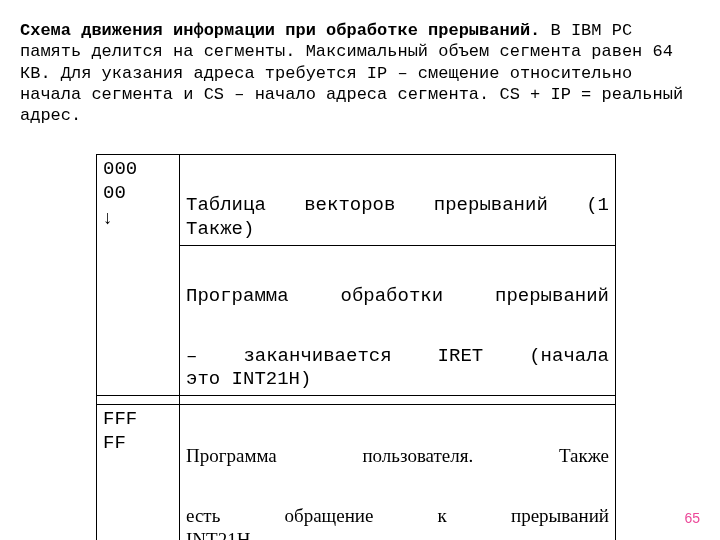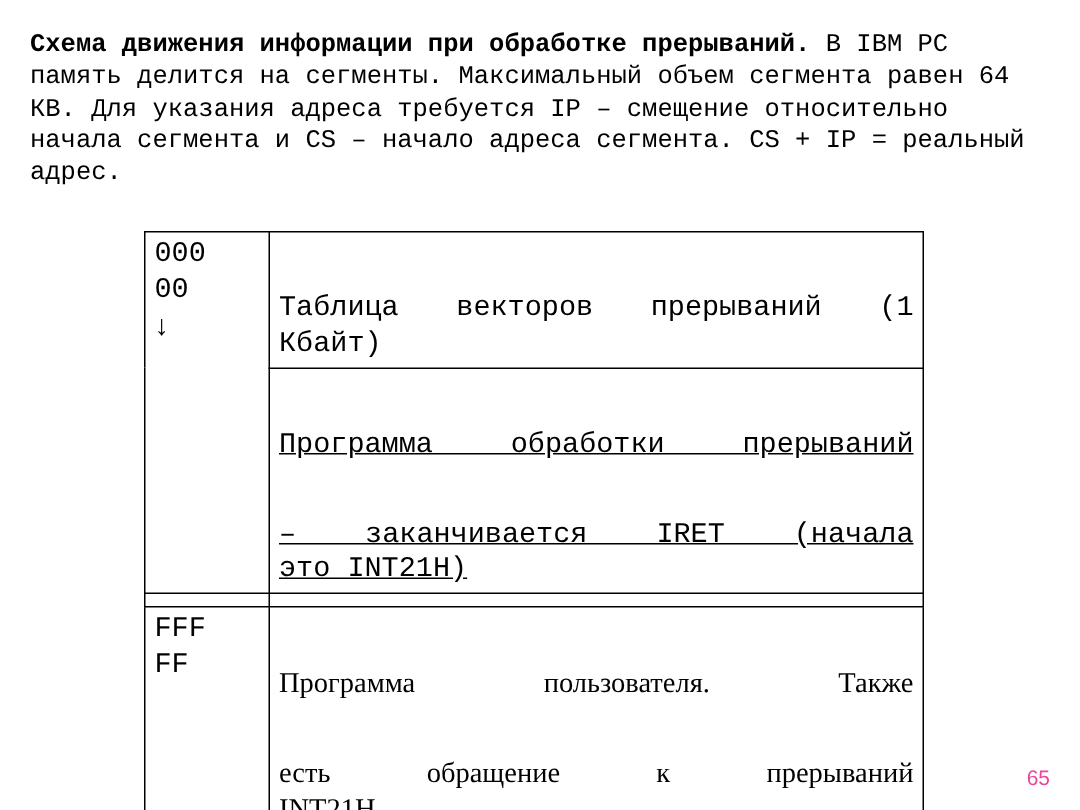--- a/index.html
+++ b/index.html
@@ -33,21 +33,21 @@
     vertical-align: top;
     padding: 3px 6px;
     font-family: "Courier New", monospace;
     font-size: 19px;
     line-height: 1.25;
   }
   .col-addr {
     width: 70px;
   }
   .row1 .col-desc { text-align: justify; }
-  .row2 .col-desc { text-align: justify; text-decoration: underline; }
+  .row2 .col-desc { text-align: justify; }
   .row4 .col-desc { text-align: justify; font-family: Liberation Serif, serif; }
   .justify2 {
     text-align: justify;
     text-align-last: justify;
     margin-top: 36px;
   }
   .footer-links {
     text-align: right;
     padding: 4px 50px 0 0;
     font-family: Arial, sans-serif;
@@ -84,21 +84,21 @@
     <span class="heading">Схема движения информации при обработке прерываний.</span>
     <span>В IBM PC память делится на сегменты. Максимальный объем сегмента равен 64 КВ. Для указания адреса требуется IP – смещение относительно начала сегмента и CS – начало адреса сегмента. CS + IP = реальный адрес.</span>
   </div>
 
   <table class="table-wrap">
     <tbody>
         <tr class="row1">
       <td class="col-addr" rowspan="2">000<br>00<br><span class="arrow">↓</span></td>
       <td class="col-desc">
         <div class="justify2">Таблица векторов прерываний (1</div>
-        <div>Кбайт)</div>
+        <div>Также)</div>
       </td>
     </tr>
     <tr class="row2">
       <td class="col-desc">
         <div class="justify2">Программа обработки прерываний</div>
         <div class="justify2">– заканчивается IRET (начала</div>
         <div>это INT21H)</div>
       </td>
     </tr>
     <tr class="thin-row">

